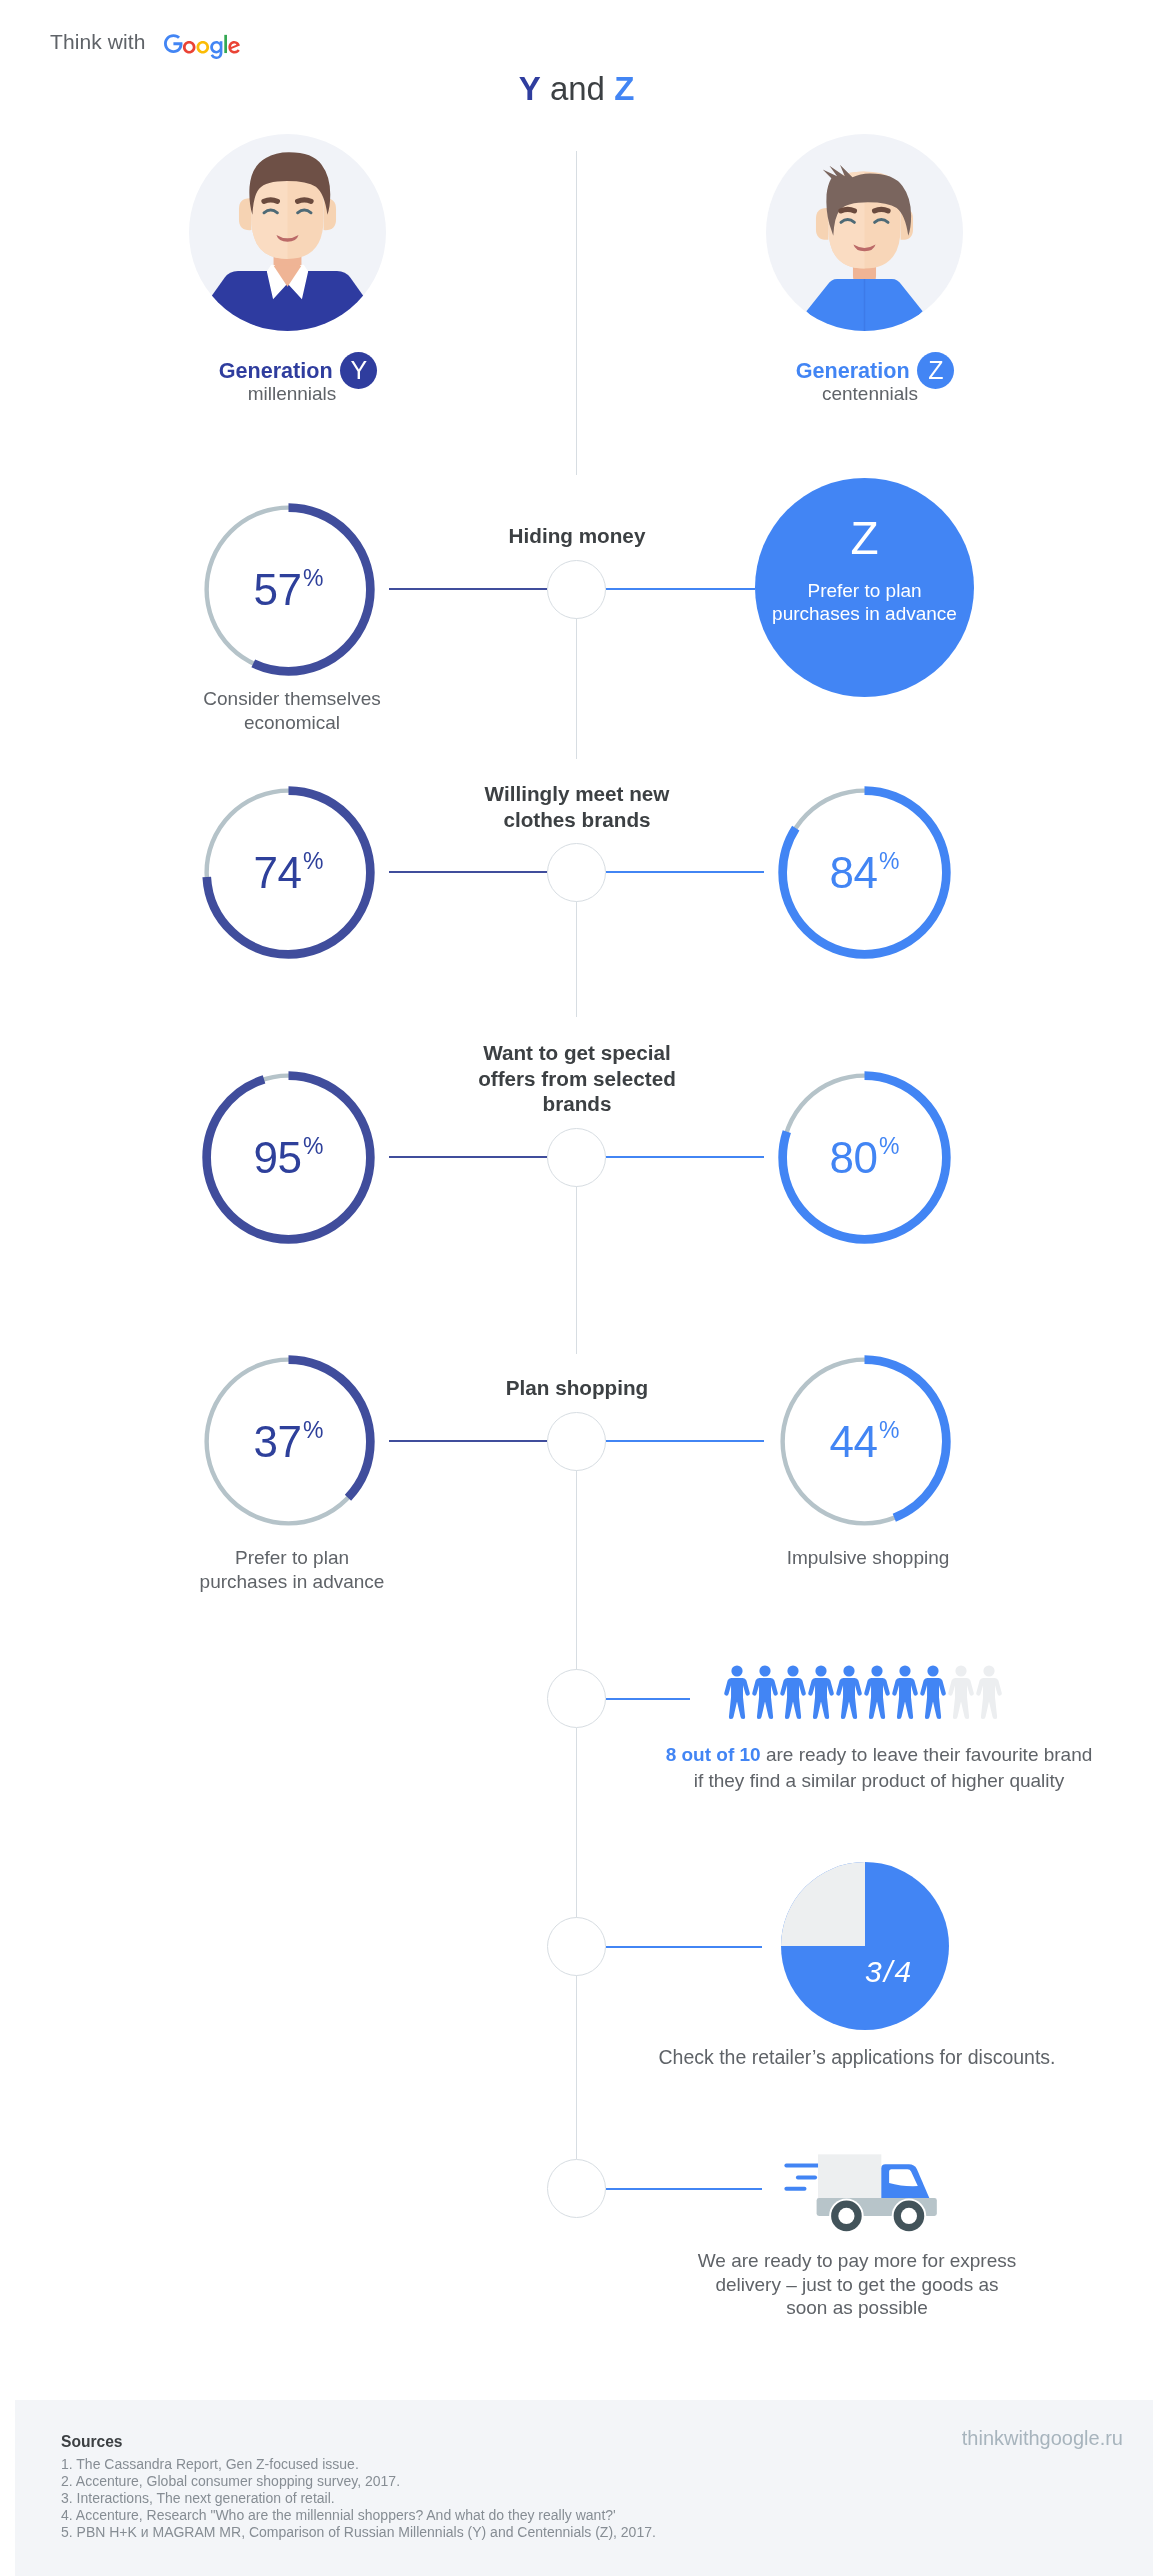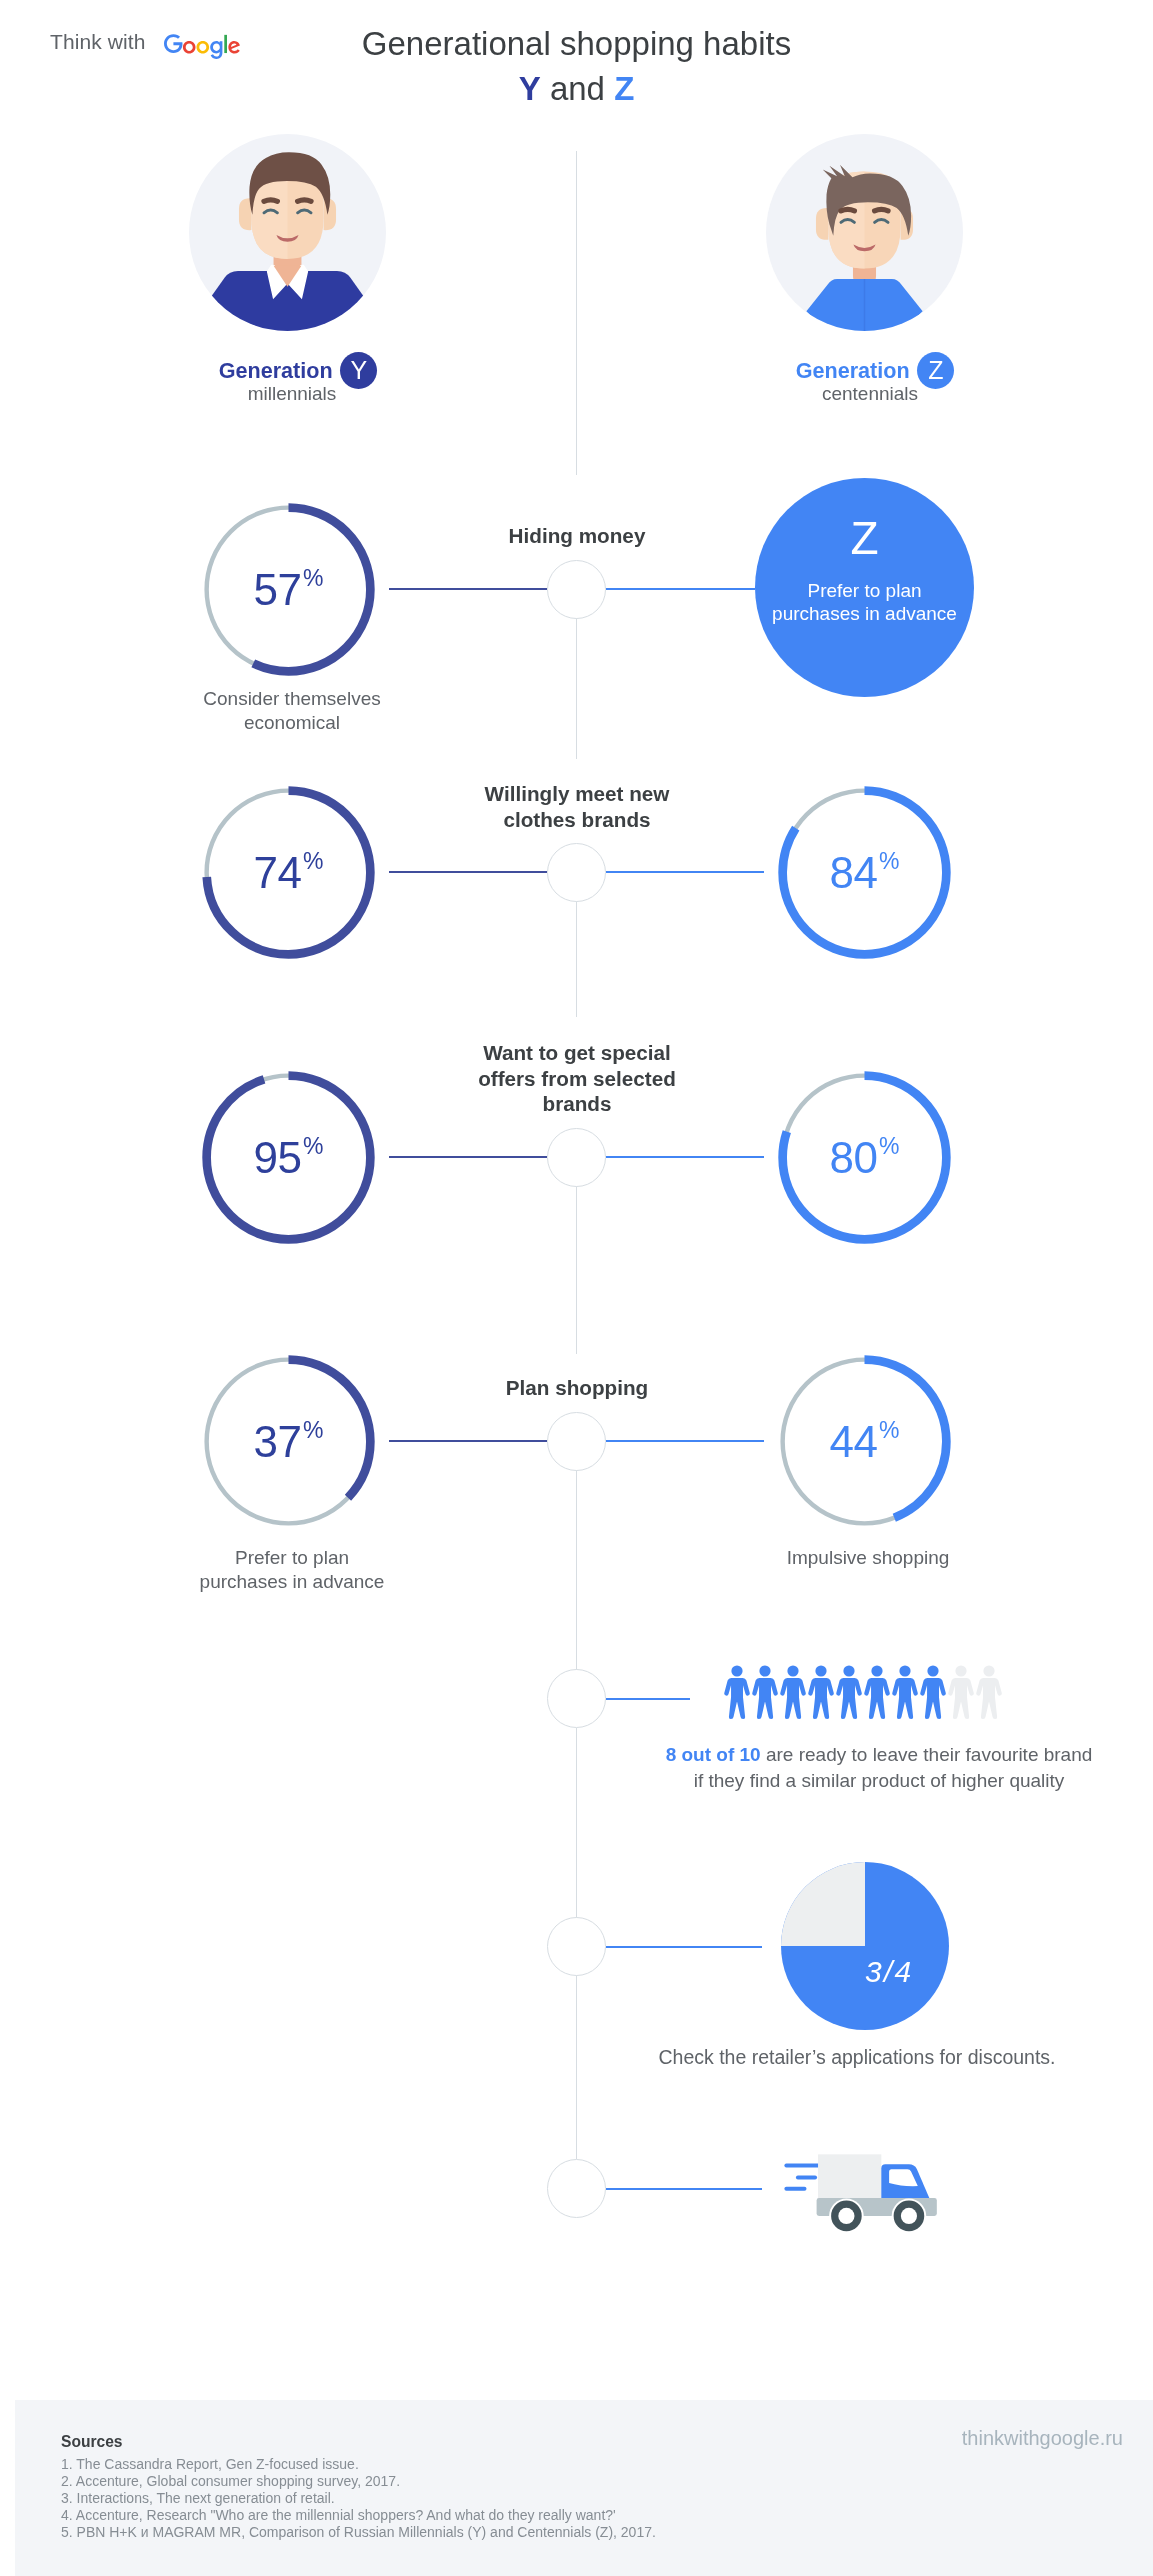--- a/index.html
+++ b/index.html
@@ -69,21 +69,20 @@
     <svg class="g" width="76" height="25.6" viewBox="0 0 85.6 28.8" aria-label="Google">
       <path fill="#4285F4" d="M10.6 0.2 C4.6 0.2 0 5 0 10.8 C0 16.6 4.6 21.4 10.6 21.4 C13.9 21.4 16.3 20.3 18.2 18.3 C20.2 16.3 20.8 13.5 20.8 11.2 C20.8 10.5 20.75 9.85 20.65 9.3 L10.6 9.3 L10.6 12.6 L17.4 12.6 C17.2 14.2 16.65 15.35 15.85 16.15 C14.85 17.15 13.3 18.25 10.6 18.25 C6.4 18.25 3.2 14.95 3.2 10.8 C3.2 6.65 6.4 3.35 10.6 3.35 C12.85 3.35 14.5 4.25 15.75 5.4 L18.05 3.1 C16.35 1.45 14.05 0.2 10.6 0.2 Z"></path>
       <path fill="#EA4335" d="M28.4 7.8 C24.5 7.8 21.3 10.8 21.3 14.85 C21.3 18.9 24.5 21.9 28.4 21.9 C32.3 21.9 35.5 18.9 35.5 14.85 C35.5 10.8 32.3 7.8 28.4 7.8 Z M28.4 19 C26.25 19 24.4 17.2 24.4 14.85 C24.4 12.45 26.25 10.7 28.4 10.7 C30.55 10.7 32.4 12.45 32.4 14.85 C32.4 17.2 30.55 19 28.4 19 Z"></path>
       <path fill="#FBBC05" d="M43.7 7.8 C39.8 7.8 36.6 10.8 36.6 14.85 C36.6 18.9 39.8 21.9 43.7 21.9 C47.6 21.9 50.8 18.9 50.8 14.85 C50.8 10.8 47.6 7.8 43.7 7.8 Z M43.7 19 C41.55 19 39.7 17.2 39.7 14.85 C39.7 12.45 41.55 10.7 43.7 10.7 C45.85 10.7 47.7 12.45 47.7 14.85 C47.7 17.2 45.85 19 43.7 19 Z"></path>
       <path fill="#4285F4" d="M62.7 8.25 L62.7 9.45 L62.6 9.45 C61.9 8.6 60.55 7.8 58.85 7.8 C55.3 7.8 52.05 10.95 52.05 14.9 C52.05 18.8 55.3 21.9 58.85 21.9 C60.55 21.9 61.9 21.15 62.6 20.3 L62.7 20.3 L62.7 21.3 C62.7 24 61.25 25.45 58.9 25.45 C56.95 25.45 55.75 24.05 55.25 22.9 L52.55 24 C53.35 25.85 55.4 28.15 58.9 28.15 C62.65 28.15 65.8 25.95 65.8 20.85 L65.8 8.25 Z M59.1 19 C56.95 19 55.15 17.2 55.15 14.9 C55.15 12.55 56.95 10.7 59.1 10.7 C61.2 10.7 62.9 12.55 62.9 14.9 C62.9 17.2 61.2 19 59.1 19 Z"></path>
       <path fill="#34A853" d="M67.9 0.95 L70.95 0.95 L70.95 21.45 L67.9 21.45 Z"></path>
       <path fill="#EA4335" d="M79.2 19 C77.6 19 76.5 18.3 75.75 16.85 L85.5 12.85 L85.2 12.05 C84.6 10.45 82.8 7.8 79.15 7.8 C75.5 7.8 72.5 10.65 72.5 14.85 C72.5 18.8 75.5 21.9 79.5 21.9 C82.75 21.9 84.6 19.95 85.4 18.8 L83 17.2 C82.2 18.35 81.1 19 79.2 19 Z M78.95 10.55 C80.2 10.55 81.25 11.15 81.6 12.05 L75.55 14.55 C75.5 11.75 77.5 10.55 78.95 10.55 Z"></path>
     </svg>
   </div>
 
-  <div class="abs title">Generational shopping habits</div>
   <div class="abs subtitle"><span class="y">Y</span><span> and </span><span class="z">Z</span></div>
 
   <div class="abs spine" style="left:576px;top:151px;height:324px;"></div>
   <div class="abs spine" style="left:576px;top:618px;height:141px;"></div>
   <div class="abs spine" style="left:576px;top:901px;height:116px;"></div>
   <div class="abs spine" style="left:576px;top:1186px;height:168px;"></div>
   <div class="abs spine" style="left:576px;top:1469px;height:201px;"></div>
   <div class="abs spine" style="left:576px;top:1728px;height:190px;"></div>
   <div class="abs spine" style="left:576px;top:1975px;height:184px;"></div>
 
@@ -341,20 +340,23 @@
       <path d="M117.8 32.6 h16.6 q2.7 0 3.8 2.3 l7.0 15.1 q-10.5 0.3 -17.6 -0.6 q-7.2 -0.9 -12.2 -2.5 V35.3 q0 -2.7 2.4 -2.7 Z" fill="#fff"></path>
       <rect x="40" y="62.4" width="125" height="18.6" rx="2.5" fill="#b7c4c9"></rect>
       <circle cx="71" cy="81" r="18" fill="#fff"></circle>
       <circle cx="71" cy="81" r="15.9" fill="#42535a"></circle>
       <circle cx="71" cy="81" r="8.4" fill="#fff"></circle>
       <circle cx="136" cy="81" r="18" fill="#fff"></circle>
       <circle cx="136" cy="81" r="15.9" fill="#42535a"></circle>
       <circle cx="136" cy="81" r="8.4" fill="#fff"></circle>
     </svg>
   </div>
+  <div class="abs bignote" style="left:636px;top:2249px;width:442px;white-space:pre-line;line-height:23.5px;">We are ready to pay more for express
+delivery – just to get the goods as
+soon as possible</div>
 
   <div class="abs footer" style="top:2400px;height:176px;margin-left:15px;">
     <div class="abs src-title" style="left:46px;top:32px;">Sources</div>
     <div class="abs" id="sources-host" style="left:46px;top:56px;">
         <div class="src-item">1. The Cassandra Report, Gen Z-focused issue.</div>
         <div class="src-item">2. Accenture, Global consumer shopping survey, 2017.</div>
         <div class="src-item">3. Interactions, The next generation of retail.</div>
         <div class="src-item">4. Accenture, Research "Who are the millennial shoppers? And what do they really want?'</div>
         <div class="src-item">5. PBN H+K и MAGRAM MR, Comparison of Russian Millennials (Y) and Centennials (Z), 2017.</div>
       </div>

